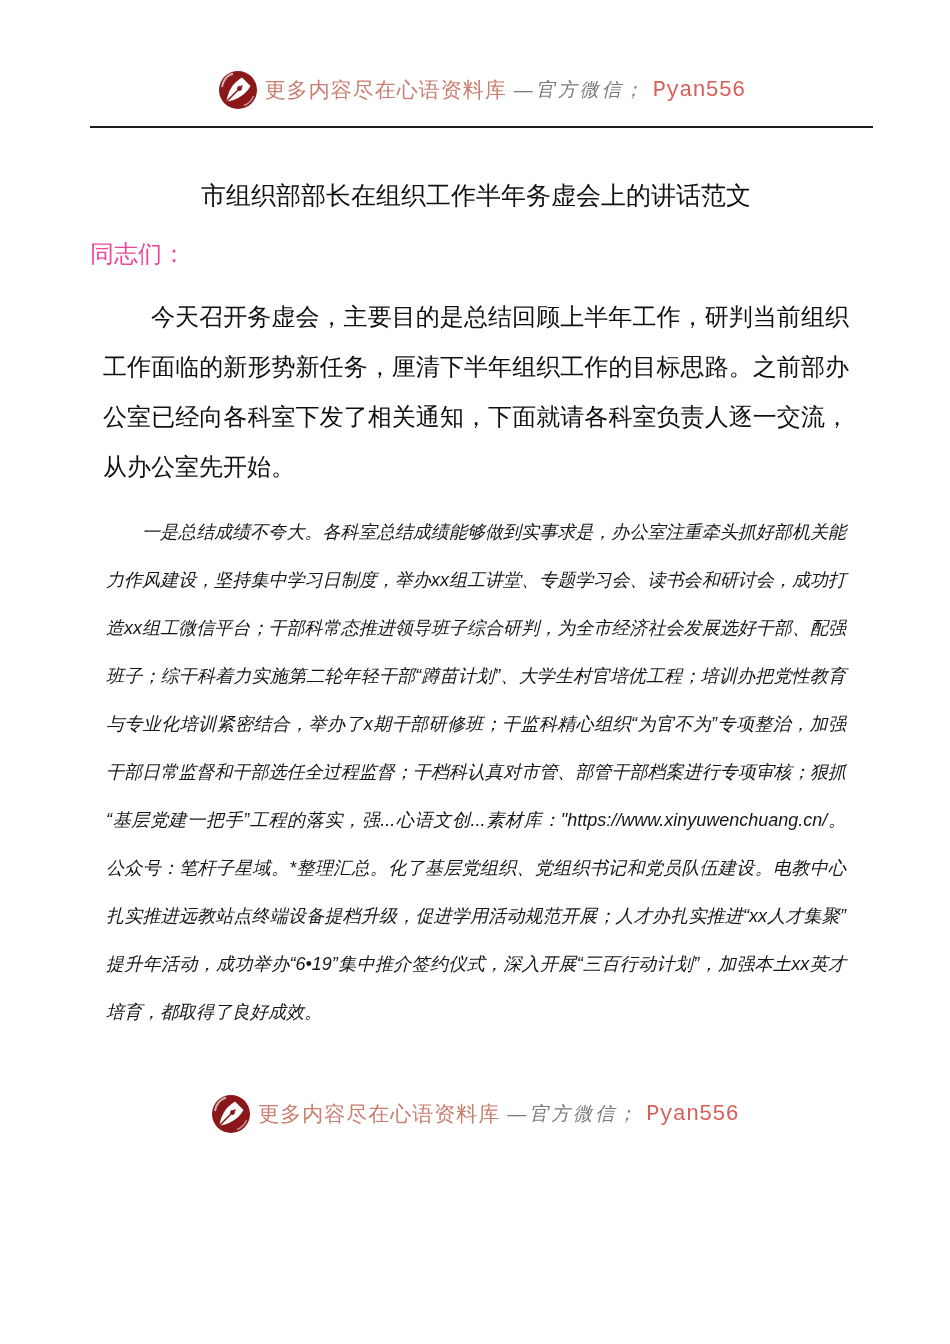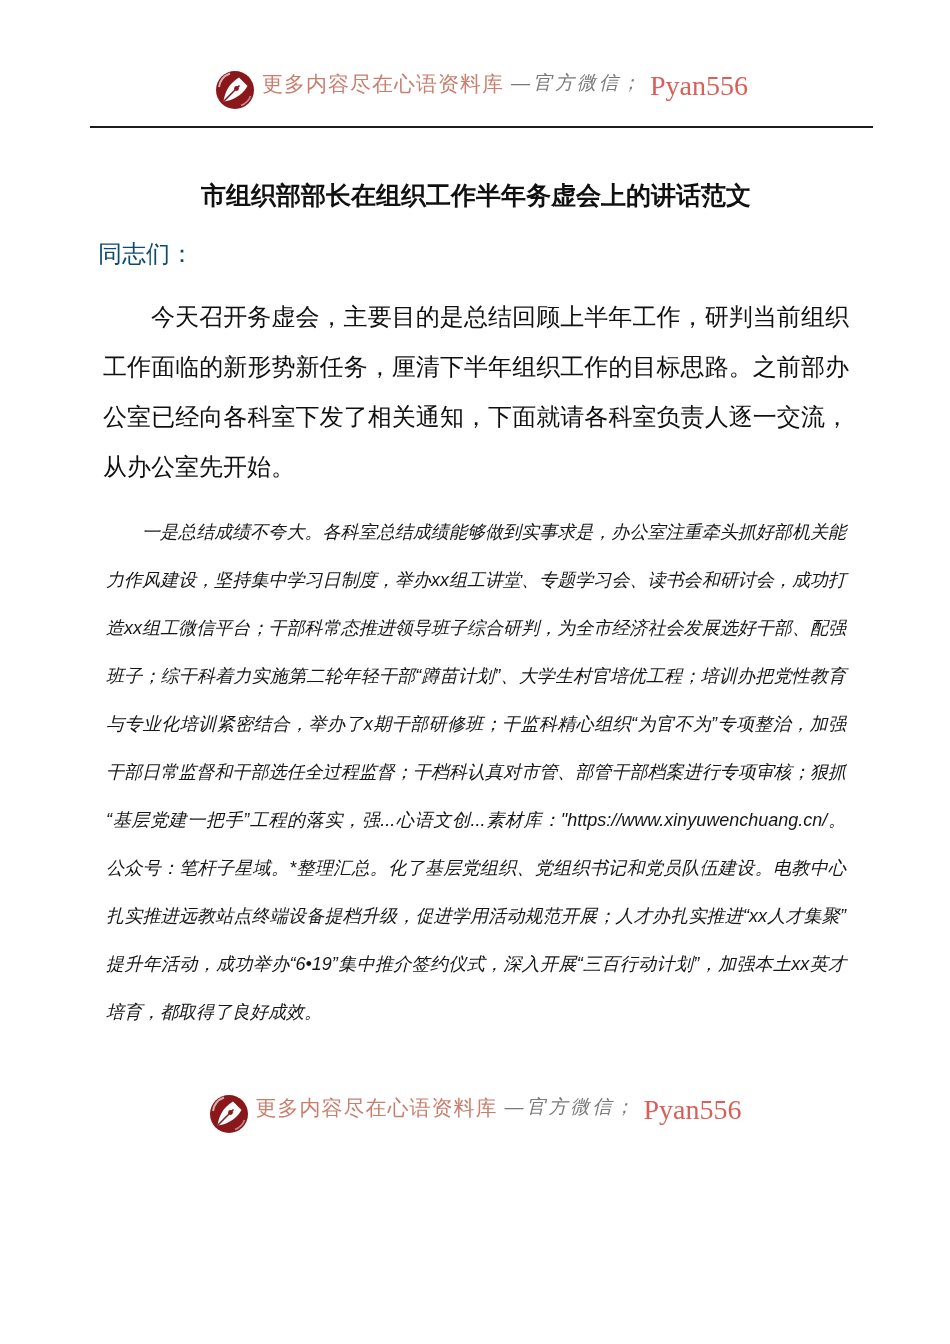--- a/index.html
+++ b/index.html
@@ -5,56 +5,56 @@
   html,body{margin:0;padding:0;background:#ffffff;}
   body{
     width:950px;height:1344px;overflow:hidden;
     font-family:"Liberation Sans",sans-serif;
     color:#141414;
     -webkit-font-smoothing:antialiased;
   }
   .page{width:950px;height:1344px;position:relative;background:#fff;}
 
   
-  .brand-bar{display:flex;justify-content:center;align-items:flex-start;gap:7px;}
+  .brand-bar{display:flex;justify-content:center;align-items:center;gap:7px;}
   .hdr{
     margin:0 77px 0 90px;
     padding:70px 0 16px;
     border-bottom:2px solid var(--rule_line,#1c1c1c);
   }
   .ftr{margin-top:58px;}
   .logo{width:40px;height:40px;flex:0 0 auto;display:block;}
   .brand-main{
     color:var(--brand_salmon,#c97e6f);
     font-size:21px;letter-spacing:1px;
     font-family:"Liberation Serif",serif;
   }
   .brand-sep{
     color:var(--brand_gray,#7a7a7a);
     font-size:19px;letter-spacing:3px;
     font-family:Liberation Sans, sans-serif;
     font-style:italic;
   }
   .brand-id{
     color:var(--brand_red,#d9605a);
-    font-size:28px;
-    font-family:Liberation Serif, serif;
+    font-size:22px;
+    font-family:Liberation Mono, monospace;
   }
 
   
   .doc{margin:0 88px 0 90px;}
   .doc-title{
     margin:52px 0 0 0;
-    font-size:25px;font-weight:bold;
+    font-size:25px;font-weight:normal;
     text-align:center;color:#101010;
     line-height:31px;
   }
   .salutation{
-    margin:18px 0 0 8px;
-    font-size:24px;line-height:50px;color:#0c4a6e;
+    margin:18px 0 0 0;
+    font-size:24px;line-height:50px;color:#ec4899;
   }
   .p-big{
     margin:13px;
     font-size:24px;line-height:50px;color:#101010;
     text-align:justify;text-justify:inter-ideograph;
     text-indent:2em;
   }
   .p-small{
     margin:16px;
     font-size:18px;line-height:48px;color:#161616;

